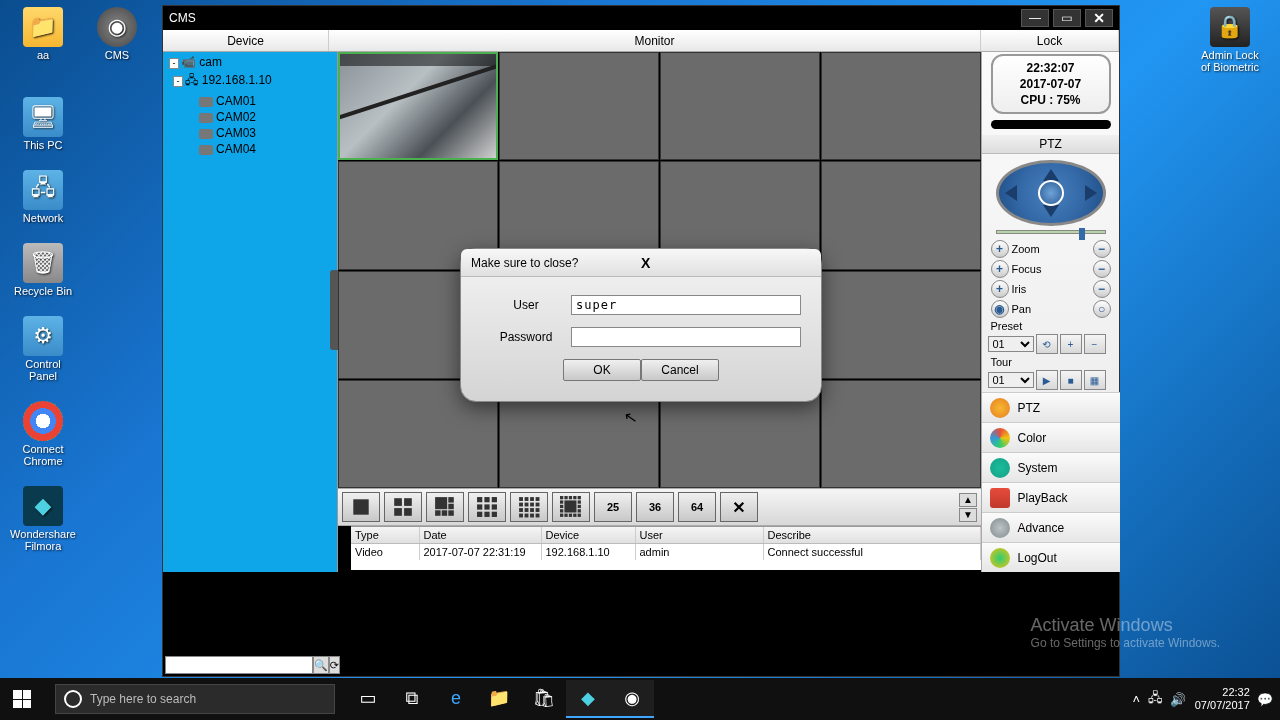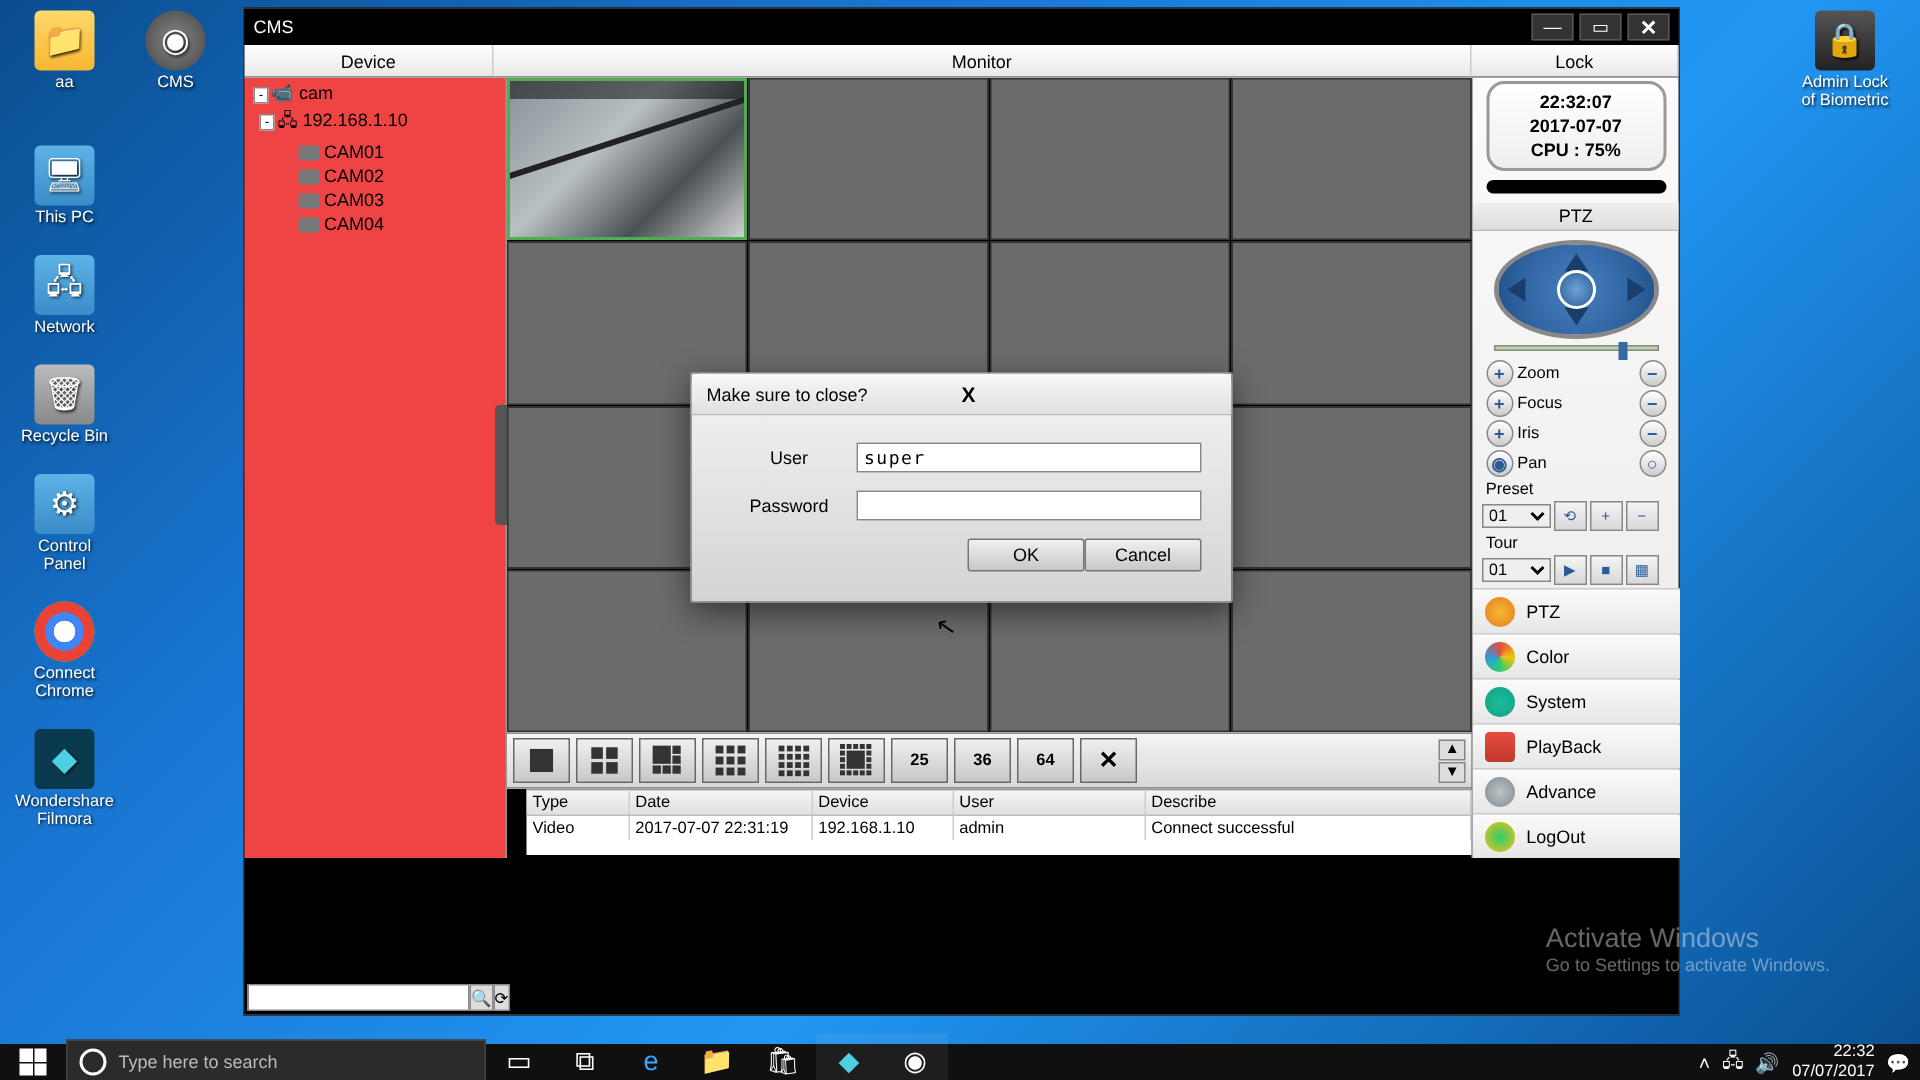--- a/index.html
+++ b/index.html
@@ -25,21 +25,21 @@
 .titlebar .title { flex: 1; }
 .winbtns { display:flex; gap:4px; }
 .winbtn { width: 28px; height: 18px; background: #333; color:#fff; display:flex; align-items:center; justify-content:center; font-size:12px; cursor:pointer; border:1px solid #555;}
 .winbtn.close { font-weight:bold; font-size:14px; }
 
 .menubar { height: 22px; background: linear-gradient(#fff,#e8e8e8); display: flex; border-bottom:1px solid #aaa; }
 .menuitem { flex: 1; text-align: center; line-height: 22px; border-right:1px solid #ccc; font-size:12px; }
 .menuitem:first-child { flex: 0 0 166px; }
 
 .main-body { display:flex; height: 520px; }
-.tree { width: 175px; background: #ef4444; border-right:1px solid #999; padding: 2px; font-size:12px; }
+.tree { width: 175px; background: #0ea5e9; border-right:1px solid #999; padding: 2px; font-size:12px; }
 .tree .node { padding: 1px 0 1px 4px; cursor:pointer; }
 .tree .node.l1 { padding-left: 8px; }
 .tree .node.l2 { padding-left: 34px; }
 .tree .node .exp { display:inline-block; width:10px; text-align:center; border:1px solid #888; font-size:9px; line-height:9px; margin-right:2px; background:#fff; }
 .tree .camicon { display:inline-block; width:14px; height:10px; background:#777; border-radius:2px; margin-right:3px; vertical-align:middle; }
 .grid-panel { flex:1; position:relative; }
 .vgrid { display:grid; grid-template-columns: repeat(4,1fr); grid-template-rows: repeat(4,1fr); gap:1px; background:#000; height:436px; }
 .vcell { background:#6b6b6b; border:1px solid #333; }
 .vcell.active { border:2px solid #4caf50; background: linear-gradient(135deg,#8a9197 0%, #b9c0c4 40%,#4a5055 70%,#d0d0d0 100%); position:relative; overflow:hidden; }
 .vcell.active::before { content:""; position:absolute; top:0; left:0; right:0; height:12px; background:rgba(0,0,0,0.5); }
@@ -90,38 +90,38 @@
 .side-menu .sm-item { height:30px; display:flex; align-items:center; padding:0 8px; gap:8px; font-size:12px; border-top:1px solid #ccc; background:linear-gradient(#fbfbfb,#e6e6e6); cursor:pointer; }
 .sm-item .sicon { width:20px; height:20px; border-radius:50%; }
 .sicon.ptz { background: radial-gradient(#f7b731,#e67e22); }
 .sicon.color { background: conic-gradient(#e74c3c,#f1c40f,#2ecc71,#3498db,#e74c3c); }
 .sicon.system { background: radial-gradient(#1abc9c,#16a085); }
 .sicon.playback { background: linear-gradient(#e74c3c,#c0392b); border-radius:3px; }
 .sicon.advance { background: radial-gradient(#bdc3c7,#7f8c8d); }
 .sicon.logout { background: radial-gradient(#2ecc71,#f1c40f); }
 
 
-.dialog { position:absolute; left:460px; top:248px; width:362px; background: linear-gradient(#f4f4f4,#d4d4d4); border:1px solid #888; border-radius:2px; box-shadow: 0 6px 20px rgba(0,0,0,0.5); z-index:100; padding-bottom:14px; }
+.dialog { position:absolute; left:460px; top:248px; width:362px; background: linear-gradient(#f4f4f4,#d4d4d4); border:1px solid #888; border-radius:16px; box-shadow: 0 6px 20px rgba(0,0,0,0.5); z-index:100; padding-bottom:14px; }
 .dialog .dtitle { height:28px; display:flex; align-items:center; padding:0 10px; font-size:12px; border-bottom:1px solid #bbb; background:linear-gradient(#f8f8f8,#e0e0e0); border-radius:6px 6px 0 0; }
 .dialog .dtitle span { flex:1; }
 .dialog .dclose { font-weight:bold; font-size:14px; cursor:pointer; }
 .dialog .dbody { padding: 18px 20px 6px; }
 .drow { display:flex; align-items:center; margin-bottom:12px; }
 .drow label { width:90px; text-align:center; font-size:12px; }
 .drow input { flex:1; border:1px solid #888; height:20px; padding:0 4px; font-size:12px; font-family: monospace; letter-spacing:1px; }
-.dbtns { display:flex; justify-content:flex-end; margin-top:10px; }
+.dbtns { display:flex; justify-content:center; margin-top:10px; }
 .dbtns button { width:78px; height:22px; border:1px solid #777; background:linear-gradient(#f0f0f0,#c8c8c8); font-size:12px; border-radius:2px; cursor:pointer; }
 .cursor { position:absolute; left:624px; top:408px; z-index:200; font-size:16px; transform:rotate(-10deg); color:#000; pointer-events:none; }
 
 
 .watermark { position:absolute; right:60px; bottom:70px; color: rgba(255,255,255,0.4); font-size:18px; text-align:left; pointer-events:none; }
 .watermark .sub { font-size:12px; }
 
 
-.taskbar { position:absolute; bottom:0; left:0; right:0; height:24px; background:#101010; display:flex; align-items:center; }
+.taskbar { position:absolute; bottom:0; left:0; right:0; height:42px; background:#101010; display:flex; align-items:center;gap:11px; }
 .taskbar .start { width:44px; height:38px; display:flex; align-items:center; justify-content:center; cursor:pointer; }
 .taskbar .start .winlogo { width:18px; height:18px; display:grid; grid-template-columns:1fr 1fr; grid-template-rows:1fr 1fr; gap:1px; }
 .winlogo div { background:#fff; }
 .searchbox { height:30px; width:280px; background:#2b2b2b; display:flex; align-items:center; padding:0 8px; color:#ccc; gap:8px; border:1px solid #444; }
 .searchbox .circ { width:18px; height:18px; border:2px solid #fff; border-radius:50%; }
 .tb-icons { display:flex; height:38px; }
 .tb-icon { width:44px; display:flex; align-items:center; justify-content:center; cursor:pointer; color:#fff; font-size:18px; border-bottom:2px solid transparent; }
 .tb-icon.active { border-bottom:2px solid #3ea6ff; background:rgba(255,255,255,0.06); }
 .tb-spacer { flex:1; }
 .systray { display:flex; align-items:center; height:38px; color:#fff; font-size:11px; padding:0 6px; gap:8px; }

